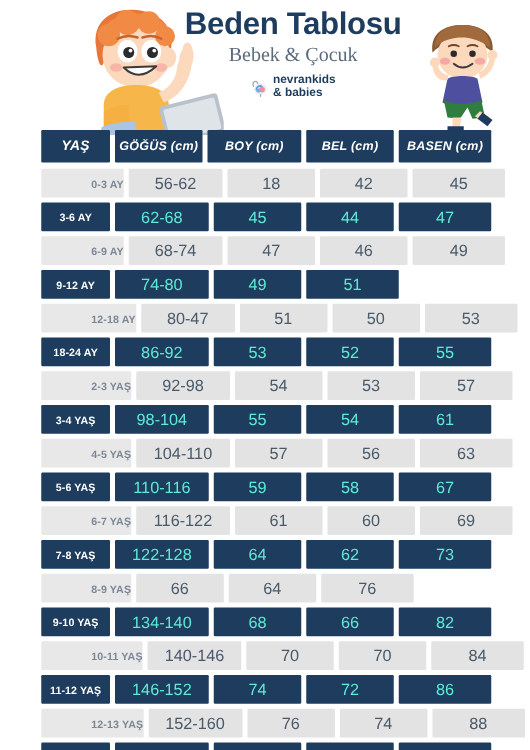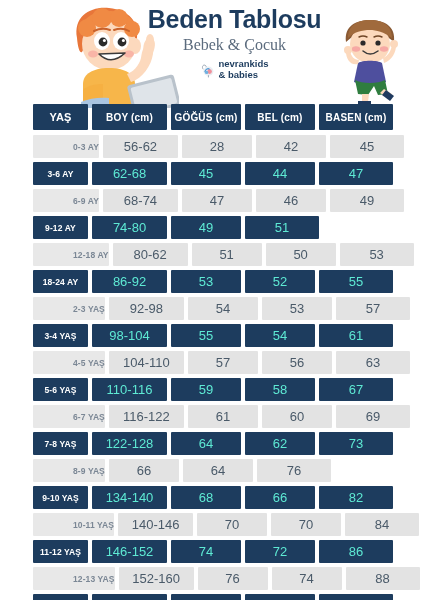--- a/index.html
+++ b/index.html
@@ -60,21 +60,21 @@
   }
   .c-age{flex:0 0 55px;font-size:8.5px;letter-spacing:.1px;}
   .c-boy{flex:0 0 75px;}
   .c-gogus{flex:0 0 70px;}
   .c-bel{flex:0 0 70px;}
   .c-basen{flex:0 0 74px;}
 
   
   .row-head .cell{
     background:#1d3c5e;color:#ffffff;
-    font-weight:bold;font-size:10px;letter-spacing:.2px;
+    font-weight:bold;font-size:10px;letter-spacing:.2px;font-style:italic;
   }
   .row-head{height:26px;margin-bottom:5px;}
   .row-head .c-age{font-size:11px;}
 
   
   .row-light .cell{background:#e3e3e3;color:#4a5a69;}
   .row-light .c-age{background:#e8e8e8;color:#7b8795;font-weight:bold;padding-left:40px;}
   .row-dark .cell{background:#1d3c5e;color:#5eead4;}
   .row-dark .c-age{background:#1d3c5e;color:#ffffff;font-weight:bold;}
 </style>
@@ -180,30 +180,30 @@
       <path d="M56 77 L64 82 L68 78 L60 73 Z" fill="#fcd9bd"></path>
 
       <path d="M34 85 L47 85 L47 90 L34 90 Z" fill="#1f3a5f"></path>
       <path d="M62 74 L70 80 L66 85 L58 79 Z" fill="#1f3a5f"></path>
     </svg>
   </div>
 
   <div class="table">
     <div class="row row-head">
       <div class="cell c-age">YAŞ</div>
+      <div class="cell c-gogus">GÖĞÜS (cm)</div>
       <div class="cell c-boy">BOY (cm)</div>
-      <div class="cell c-gogus">GÖĞÜS (cm)</div>
       <div class="cell c-bel">BEL (cm)</div>
       <div class="cell c-basen">BASEN (cm)</div>
     </div>
     <div id="rows-container">
         <div class="row row-light">
           <div class="cell c-age">0-3 AY</div>
           <div class="cell c-boy">56-62</div>
-          <div class="cell c-gogus">28</div>
+          <div class="cell c-gogus">18</div>
           <div class="cell c-bel">42</div>
           <div class="cell c-basen">45</div>
         </div>
         <div class="row row-dark">
           <div class="cell c-age">3-6 AY</div>
           <div class="cell c-boy">62-68</div>
           <div class="cell c-gogus">45</div>
           <div class="cell c-bel">44</div>
           <div class="cell c-basen">47</div>
         </div>
@@ -215,21 +215,21 @@
           <div class="cell c-basen">49</div>
         </div>
         <div class="row row-dark">
           <div class="cell c-age">9-12 AY</div>
           <div class="cell c-boy">74-80</div>
           <div class="cell c-gogus">49</div>
           <div class="cell c-basen">51</div>
         </div>
         <div class="row row-light">
           <div class="cell c-age">12-18 AY</div>
-          <div class="cell c-boy">80-62</div>
+          <div class="cell c-boy">80-47</div>
           <div class="cell c-gogus">51</div>
           <div class="cell c-bel">50</div>
           <div class="cell c-basen">53</div>
         </div>
         <div class="row row-dark">
           <div class="cell c-age">18-24 AY</div>
           <div class="cell c-boy">86-92</div>
           <div class="cell c-gogus">53</div>
           <div class="cell c-bel">52</div>
           <div class="cell c-basen">55</div>

